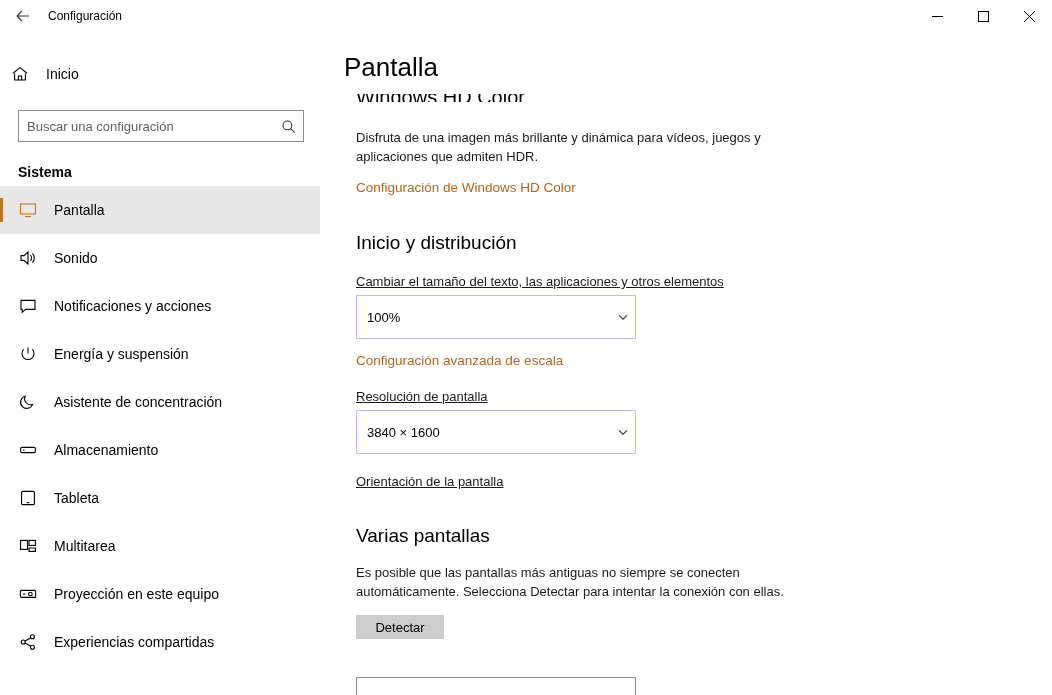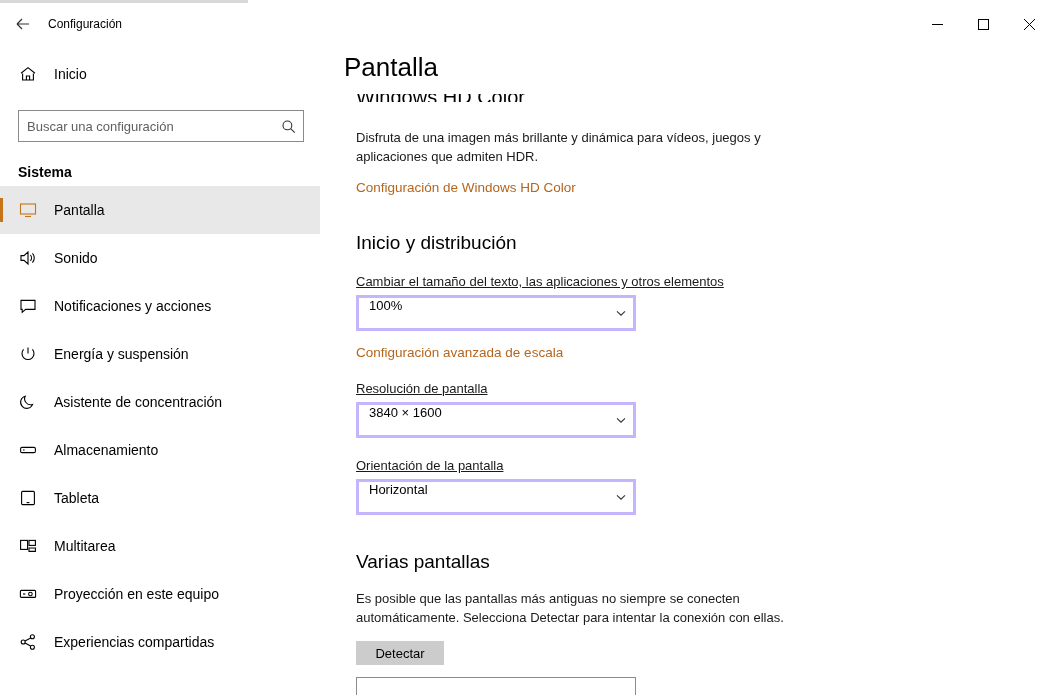--- a/index.html
+++ b/index.html
@@ -12,21 +12,21 @@
     color: #000000;
   }
   #app {
     position: relative;
     width: 1052px; height: 695px;
     background: #ffffff;
   }
 
   
   .titlebar {
-    position: absolute; top: 8px; left: 0;
+    position: absolute; top: 0; left: 0;
     width: 1052px; height: 32px;
     background: #ffffff;
     display: flex; align-items: center;
   }
   .back-btn {
     width: 46px; height: 32px;
     display: flex; align-items: center; justify-content: center;
     color: #333;
   }
   .back-btn svg { display:block; }
@@ -62,21 +62,21 @@
   .sidebar {
     position: absolute;
     top: 32px; left: 0;
     width: 320px; height: 663px;
     background: #ffffff;
   }
   .nav-home {
     display: flex; align-items: center;
     height: 40px;
     margin: 22px 0 0 0;
-    padding-left: 18px;
+    padding-left: 10px;
     gap: 16px;
   }
   .nav-home .label { font-size: 14px; }
   .search-wrap {
     margin: 16px 0 0 18px;
     width: 286px; height: 32px;
     border: 1px solid #8a8a8a;
     background: #ffffff;
     display: flex; align-items: center;
   }
@@ -182,24 +182,24 @@
     color: #000;
     margin: 36px 0 0 0;
   }
   .field-label {
     font-size: 13px;
     color: #1a1a1a;
     margin: 20px 0 6px 0;
     text-decoration: underline;
   }
   .combo {
-    width: 280px; height: 36px;
-    border: 3px solid #c4b5fd;
-    background: #ffffff;
-    display: flex; 
+    width: 280px; height: 44px;
+    border: 1px solid #c4b5fd;
+    background: #ffffff;
+    display: flex; align-items: center;
     padding: 0 6px 0 10px;
     font-size: 13px;
     color: #000;
     justify-content: space-between;
     cursor: pointer;
   }
   .combo .chev { color: #333; display: flex; align-items: center; }
   .btn {
     margin-top: 14px;
     min-width: 88px; height: 24px;
@@ -419,28 +419,20 @@
         <div class="combo">
           <span>3840 × 1600</span>
           <span class="chev">
             <svg width="12" height="12" viewBox="0 0 12 12" fill="none" stroke="currentColor" stroke-width="1.1">
                 <path d="M2 4.4L6 8.2l4-3.8"></path>
               </svg>
           </span>
         </div>
 
         <div class="field-label">Orientación de la pantalla</div>
-        <div class="combo">
-          <span>Horizontal</span>
-          <span class="chev">
-            <svg width="12" height="12" viewBox="0 0 12 12" fill="none" stroke="currentColor" stroke-width="1.1">
-                <path d="M2 4.4L6 8.2l4-3.8"></path>
-              </svg>
-          </span>
-        </div>
 
         <div class="section-heading">Varias pantallas</div>
 
         <div class="para">Es posible que las pantallas más antiguas no siempre se conecten automáticamente. Selecciona Detectar para intentar la conexión con ellas.</div>
 
         <button class="btn">Detectar</button>
 
         <div class="spacer-bottom"></div>
       </div>
 

